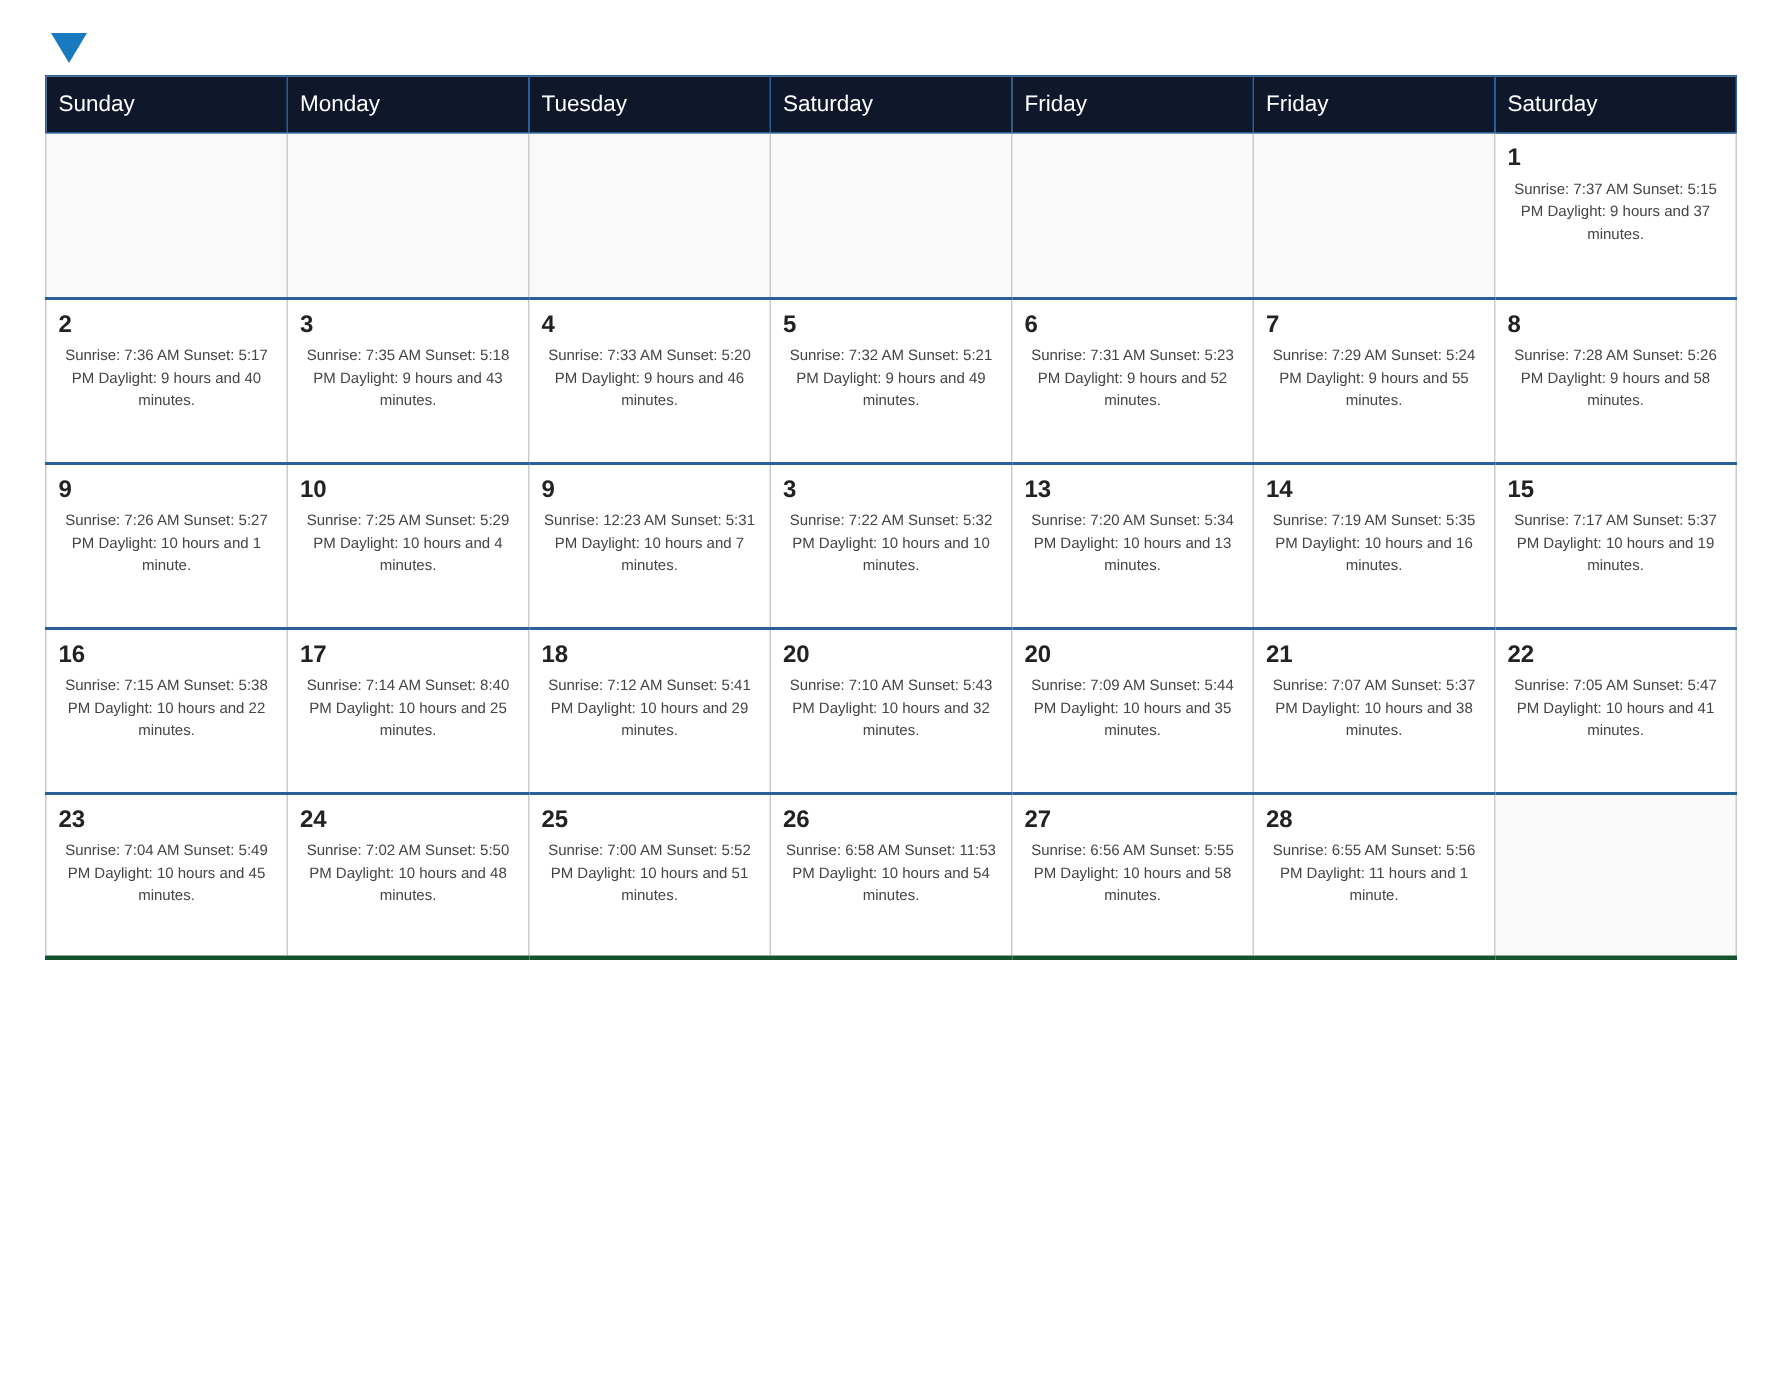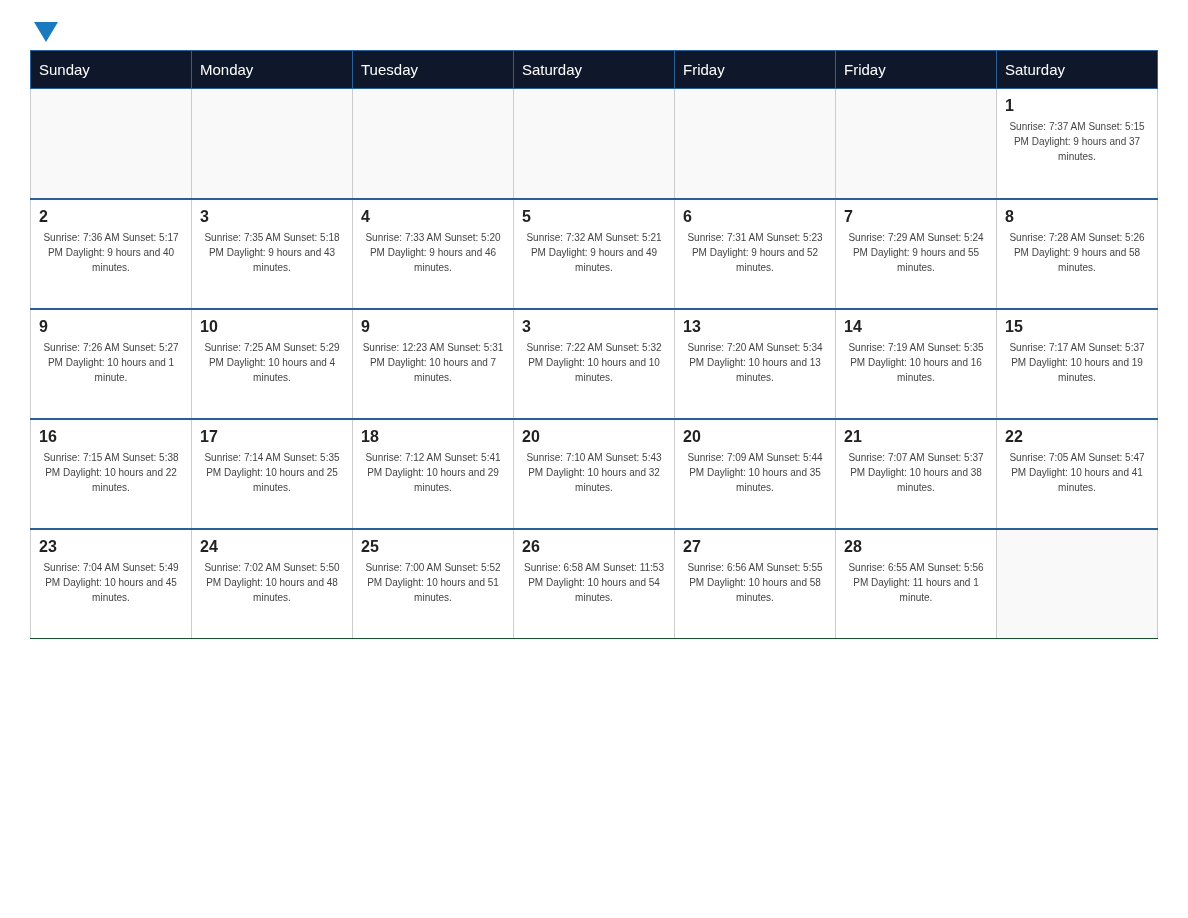--- a/index.html
+++ b/index.html
@@ -96,21 +96,21 @@
     .day-info {
       font-size: 10px;
       line-height: 1.5;
       color: #444;
       text-align: center;
     }
     .empty-cell {
       background: #f9f9f9;
     }
     tr:last-child td {
-      border-bottom: 1px solid #14532d;
+      border-bottom: 3px solid #14532d;
     }
   </style>
 </head>
 <body>
 
 <div class="header">
   <div class="logo">
     <div class="logo-top">
       <span class="logo-general"></span>
       <div class="logo-triangle"></div>
@@ -241,21 +241,21 @@
       <tr>
         <td>
           <span class="day-number">16</span>
           <div class="day-info">Sunrise: 7:15 AM
 Sunset: 5:38 PM
 Daylight: 10 hours and 22 minutes.</div>
         </td>
         <td>
           <span class="day-number">17</span>
           <div class="day-info">Sunrise: 7:14 AM
-Sunset: 5:35 PM
+Sunset: 8:40 PM
 Daylight: 10 hours and 25 minutes.</div>
         </td>
         <td>
           <span class="day-number">18</span>
           <div class="day-info">Sunrise: 7:12 AM
 Sunset: 5:41 PM
 Daylight: 10 hours and 29 minutes.</div>
         </td>
         <td>
           <span class="day-number">20</span>

